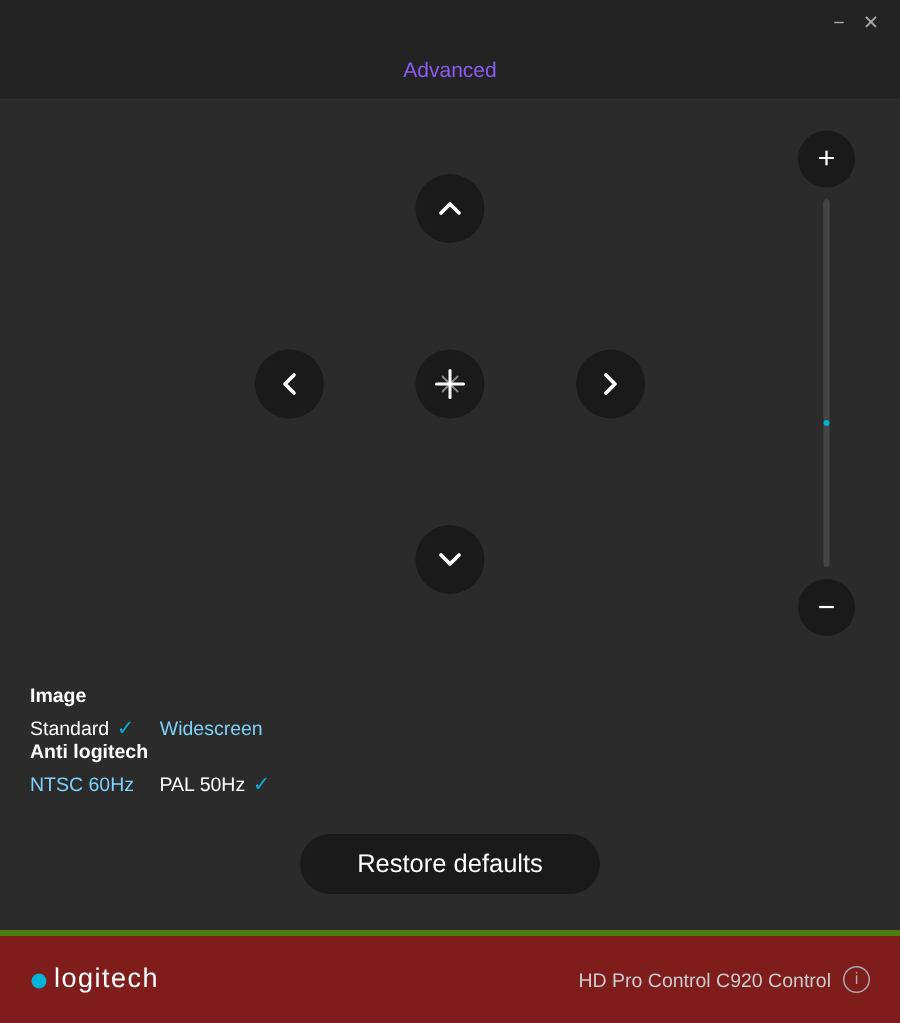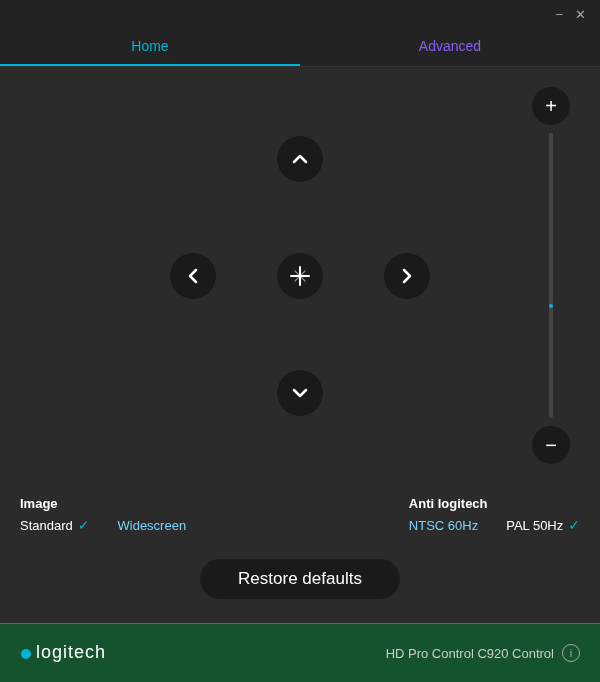--- a/index.html
+++ b/index.html
@@ -170,20 +170,21 @@
     
     .settings-section {
       padding: 12px 20px 16px 20px;
       background: #2b2b2b;
       flex-shrink: 0;
     }
 
     .settings-row {
       display: flex;
       gap: 0;
+      flex-direction: column;
     }
 
     .settings-group {
       display: flex;
       flex-direction: column;
       gap: 6px;
     }
 
     .settings-group:first-child {
       margin-right: auto;
@@ -191,21 +192,21 @@
     }
 
     .settings-label {
       font-size: 13px;
       font-weight: 600;
       color: #ffffff;
     }
 
     .settings-options {
       display: flex;
-      gap: 28px;
+      gap: 17px;
       align-items: center;
     }
 
     .option-item {
       display: flex;
       align-items: center;
       gap: 5px;
       font-size: 13px;
       cursor: pointer;
     }
@@ -240,22 +241,22 @@
       cursor: pointer;
       min-width: 200px;
     }
 
     
     .footer {
       display: flex;
       align-items: center;
       justify-content: space-between;
       padding: 12px 20px;
-      background: #14532d;
-      border-top: 1px solid #4d7c0f;
+      background: #7f1d1d;
+      border-top: 4px solid #4d7c0f;
       flex-shrink: 0;
     }
 
     .logitech-logo {
       font-size: 22px;
       font-weight: 300;
       color: #ffffff;
       letter-spacing: 1px;
     }
 
@@ -282,21 +283,20 @@
   </style>
 </head>
 <body>
 
 <div class="title-bar">
   <button class="title-bar-btn">−</button>
   <button class="title-bar-btn">✕</button>
 </div>
 
 <div class="tabs">
-  <div class="tab active">Home</div>
   <div class="tab">Advanced</div>
 </div>
 
 <div class="main-content">
 
   <div class="pan-area">
 
     <div class="pan-controls">
       <button class="pan-btn pan-up">
         <svg width="18" height="18" viewBox="0 0 18 18" fill="none">

